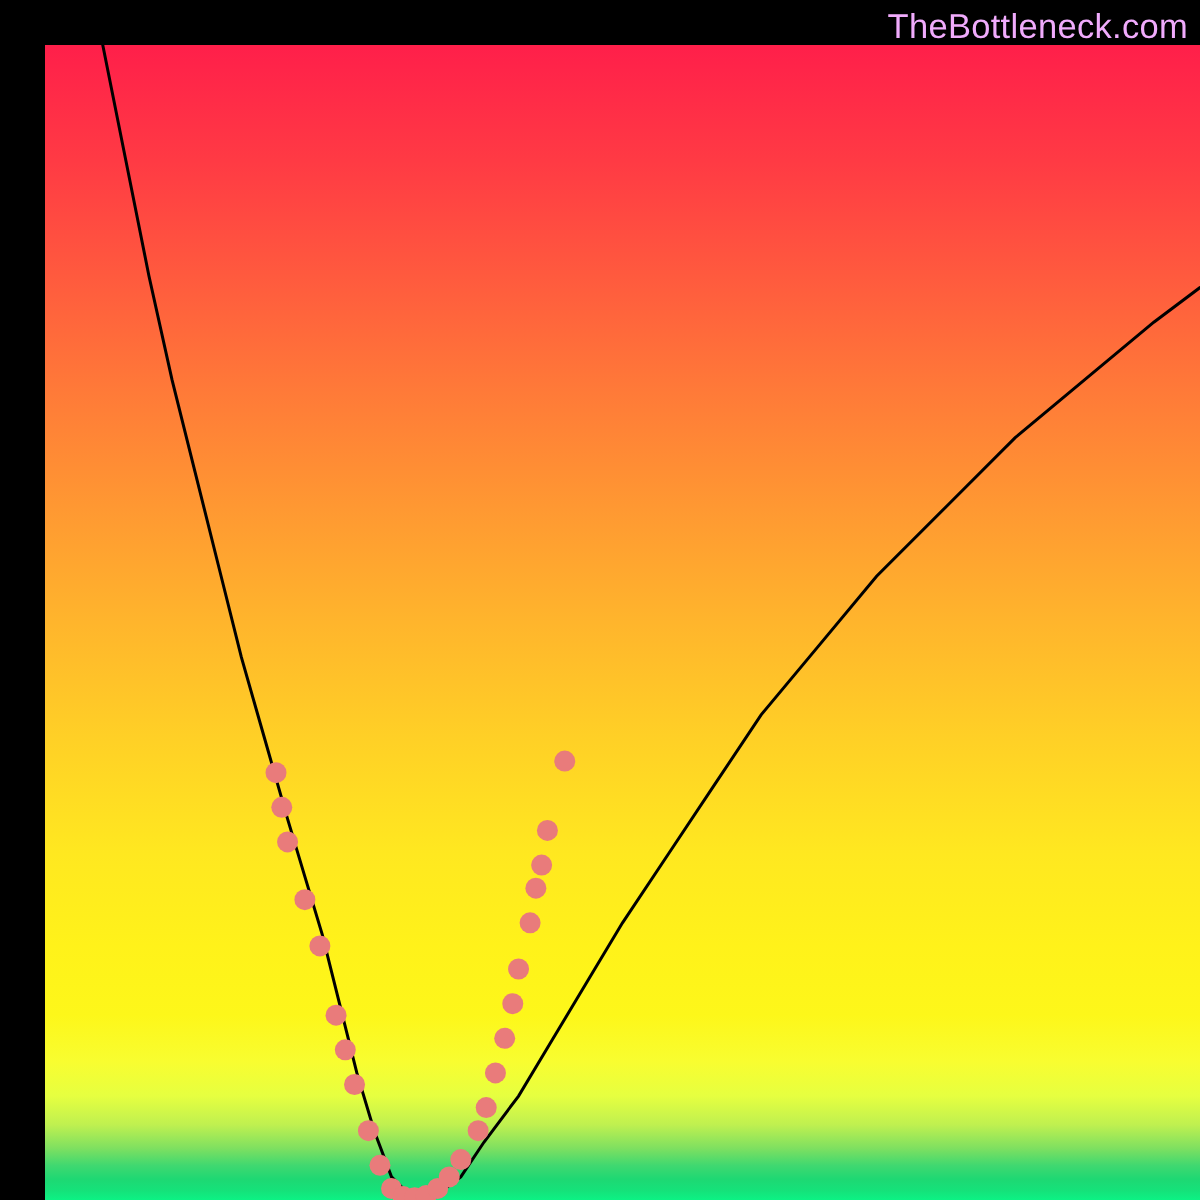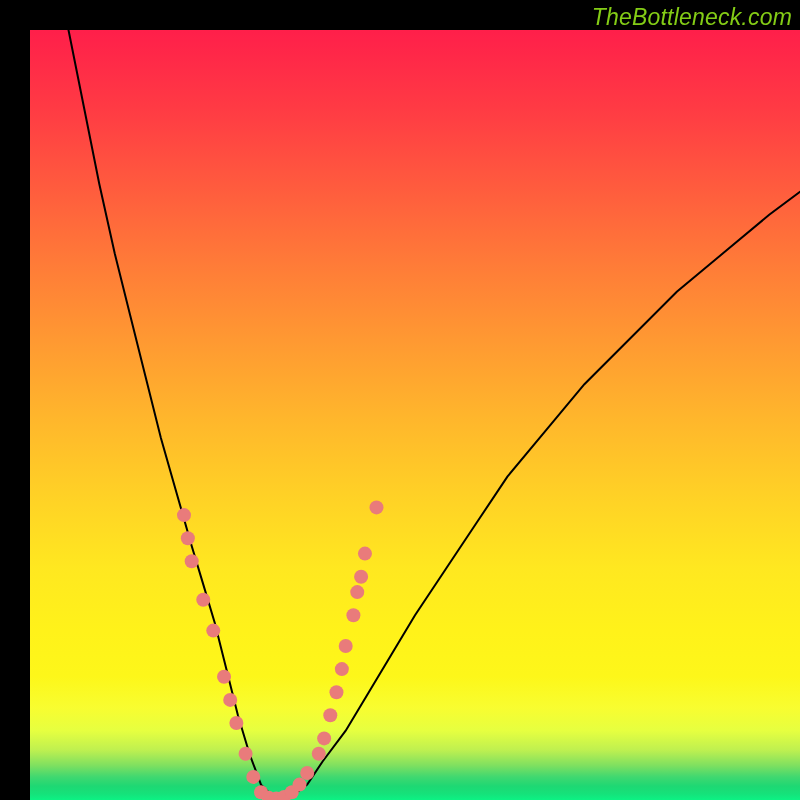--- a/index.html
+++ b/index.html
@@ -50,26 +50,25 @@
     position: absolute;
     left: 0;
     top: 0;
     width: 770px;
     height: 770px;
   }
   .watermark {
     position: absolute;
     top: 4px;
     right: 8px;
-    color: #84cc16;
+    color: #f0abfc;
     font-size: 23px;
     font-weight: 500;
     letter-spacing: 0.2px;
     user-select: none;
-    font-style: italic;
   }
 </style>
 </head>
 <body>
 
 <div class="frame">
   <div class="watermark">TheBottleneck.com</div>
   <div class="plot-area">
     <svg class="plot-svg" viewBox="0 0 770 770" preserveAspectRatio="none">
       <path id="curve-path" fill="none" stroke="#000000" stroke-width="2" stroke-linecap="round" d="M38.50 0.00 L53.90 77.00 L69.30 154.00 L84.70 223.30 L100.10 284.90 L115.50 346.50 L130.90 408.10 L146.30 462.00 L161.70 515.90 L173.25 554.40 L184.80 592.90 L196.35 639.10 L207.90 685.30 L219.45 723.80 L231.00 754.60 L246.40 770.00 L261.80 766.15 L277.20 754.60 L292.60 731.50 L315.70 700.70 L338.80 662.20 L361.90 623.70 L385.00 585.20 L415.80 539.00 L446.60 492.80 L477.40 446.60 L515.90 400.40 L554.40 354.20 L600.60 308.00 L646.80 261.80 L693.00 223.30 L739.20 184.80 L770.00 161.70 "></path>

